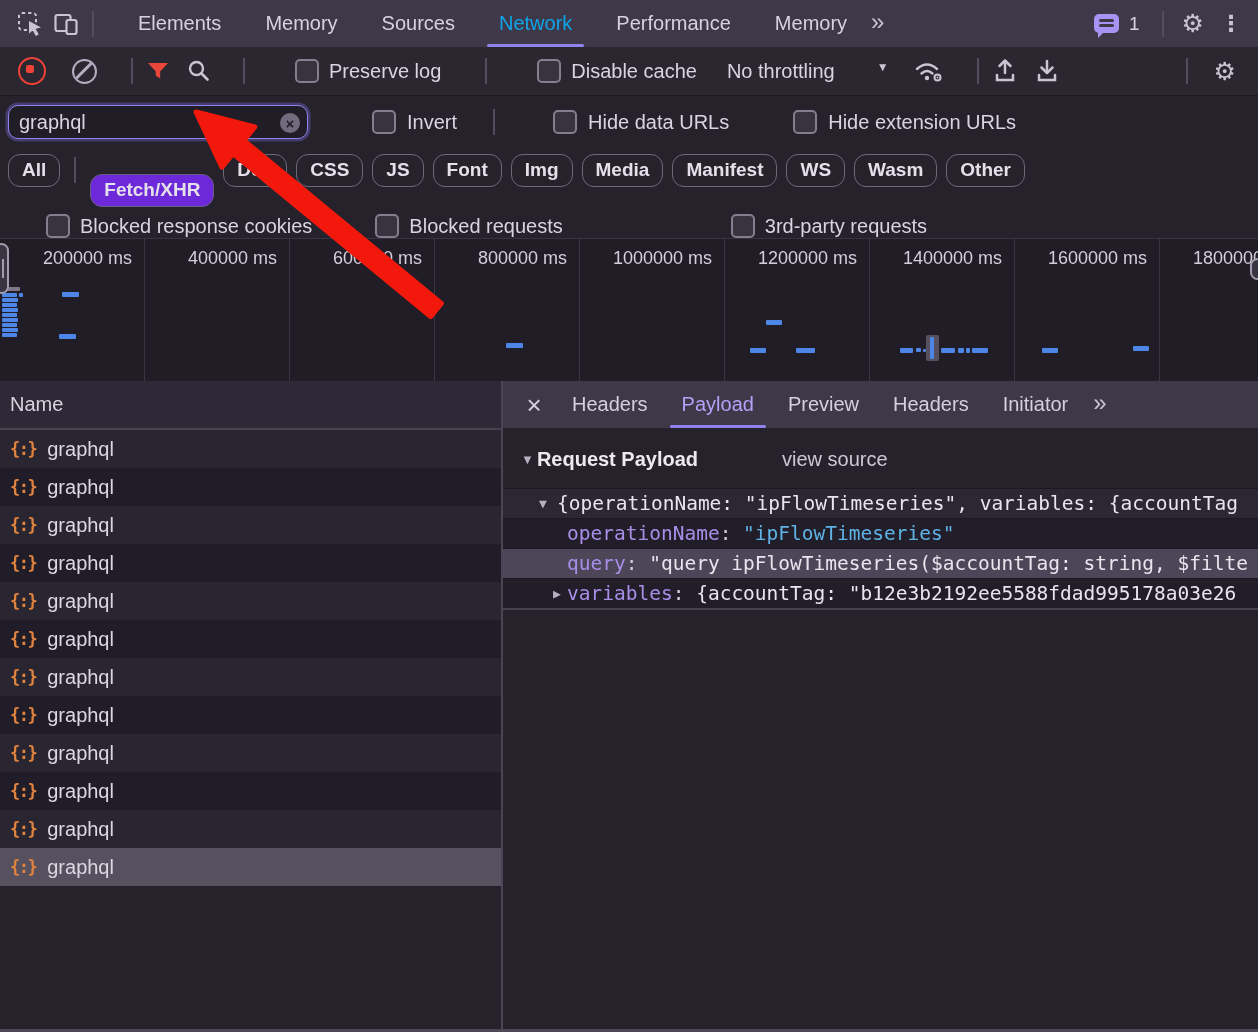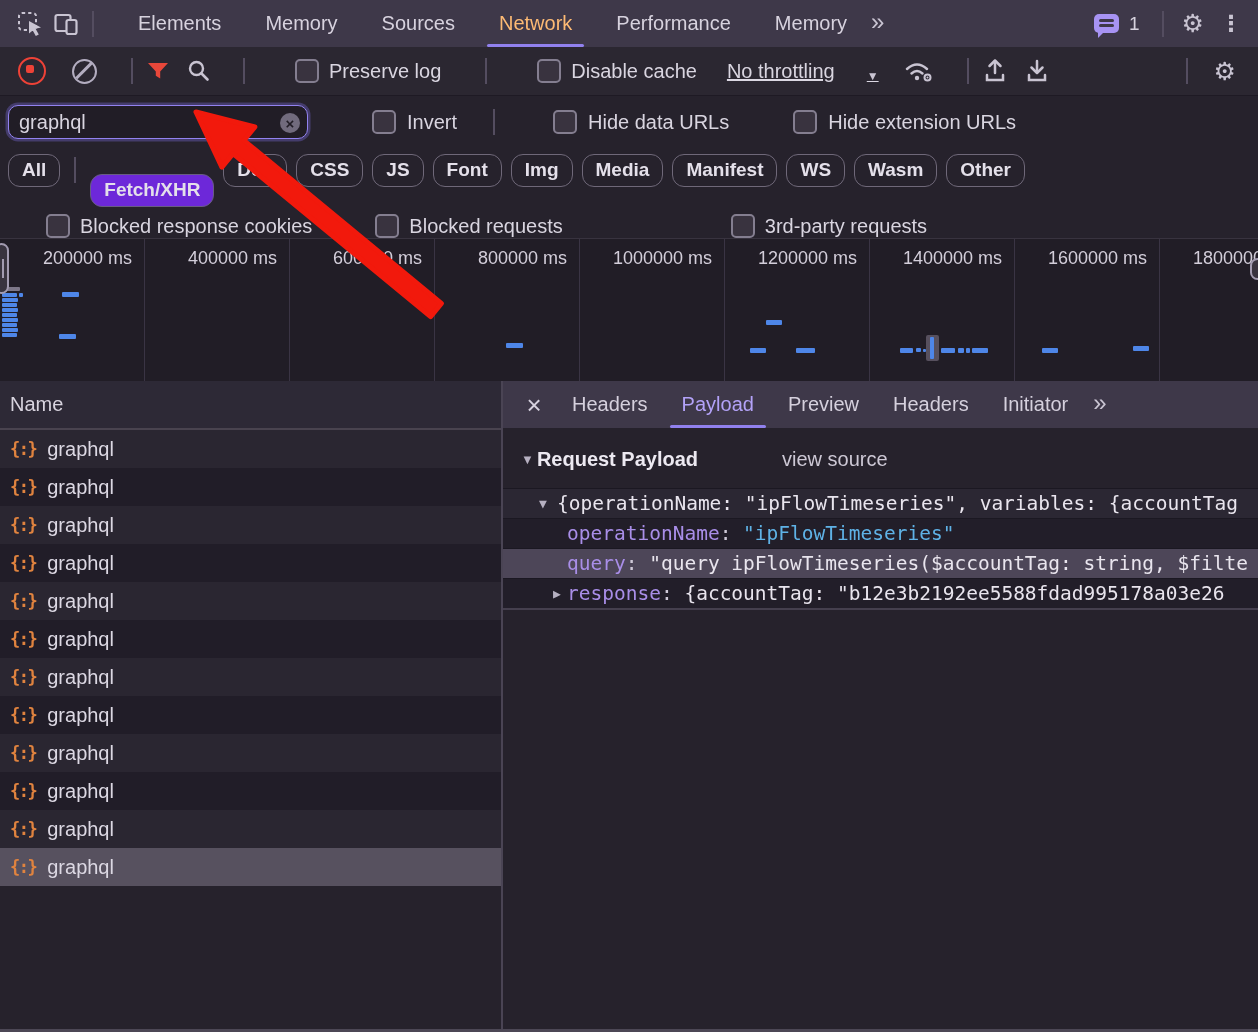--- a/index.html
+++ b/index.html
@@ -5,21 +5,21 @@
   html,body{margin:0;padding:0;background:#141117;}
   #app{position:relative;width:1258px;height:1032px;overflow:hidden;background:#26222c;
        font-family:"Liberation Sans","DejaVu Sans",sans-serif;color:#dcd8e3;-webkit-font-smoothing:antialiased;}
 
   
   .tabbar{height:47px;background:#3e3849;display:flex;align-items:center;padding:0 10px 0 12px;}
   .tbicon{display:flex;align-items:center;justify-content:center;width:36px;height:36px;border-radius:5px;}
   .vdiv{width:2px;height:26px;background:#544d60;margin:0 8px;}
   .tabs{display:flex;align-items:center;height:100%;margin-left:14px;}
   .tab{height:100%;display:flex;align-items:center;padding:0 16px;margin:0 6px;font-size:20px;color:#d7d2de;position:relative;cursor:default;}
-  .tab.active{color:#fdba74;}
+  .tab.active{color:#0ea5e9;}
   .tab.active::after{content:"";position:absolute;left:4px;right:4px;bottom:0;height:3px;background:#9181ee;border-radius:2px;}
   .tab-overflow{font-size:24px;color:#c9c4d2;margin:0 4px 4px 2px;letter-spacing:-2px;}
   .tabbar-right{margin-left:auto;display:flex;align-items:center;gap:10px;}
   .bubble{position:relative;width:25px;height:19px;background:#a793f3;border-radius:5px;}
   .bubble::after{content:"";position:absolute;left:4px;bottom:-5px;border:5px solid transparent;border-top-color:#a793f3;border-left-color:#a793f3;}
   .bubble i{position:absolute;left:5px;right:5px;height:2.5px;background:#3e3849;border-radius:2px;}
   .bubble i:nth-child(1){top:5px;} .bubble i:nth-child(2){top:10px;}
   .issues-count{font-size:19px;color:#d7d2de;margin-right:4px;}
   .gear{font-size:25px;color:#c9c4d2;line-height:1;}
   .kebab{font-size:22px;color:#c9c4d2;font-weight:bold;padding:0 6px;}
@@ -28,21 +28,21 @@
   .toolbar{height:48px;background:#2b2731;border-bottom:1px solid #1e1a24;display:flex;align-items:center;padding-left:18px;}
   .rec{width:24px;height:24px;border:2.5px solid #ee4237;border-radius:50%;position:relative;margin-right:26px;}
   .rec i{position:absolute;left:5.5px;top:5.5px;width:8px;height:8px;background:#ee4237;border-radius:2px;}
   .block{width:21px;height:21px;border:2.5px solid #b3adc0;border-radius:50%;position:relative;margin-right:20px;}
   .block i{position:absolute;left:-1px;top:8.5px;width:22px;height:2.5px;background:#b3adc0;transform:rotate(-45deg);}
   .toolbar .vdiv{margin:0 14px;}
   .icon-btn{display:flex;align-items:center;justify-content:center;margin-right:18px;}
   .cbgroup{display:flex;align-items:center;gap:10px;margin-right:30px;padding-left:36px;}
   .checkbox{width:20px;height:20px;border:2px solid #847e90;border-radius:5px;background:#39333f;flex:none;}
   .cblabel{font-size:20px;color:#d9d5e0;white-space:nowrap;}
-  .throttle{display:flex;align-items:flex-end;gap:32px;margin-right:24px;text-decoration:underline;}
+  .throttle{display:flex;align-items:flex-start;gap:42px;margin-right:24px;}
   .throttle .arrow{font-size:12px;color:#c9c4d2;}
   .spacer{flex:1;}
 
   
   .filterrow{height:52px;display:flex;align-items:center;padding-left:8px;}
   .inputwrap{position:relative;margin-right:28px;}
   .filter-input{width:252px;height:32px;background:#211d26;border:1.5px solid #9282f0;border-radius:10px;
     box-shadow:0 0 0 2.5px rgba(125,108,225,.35);color:#d9d5e0;font-size:20px;padding:0 36px 0 10px;outline:none;
     font-family:"Liberation Sans","DejaVu Sans",sans-serif;}
   .clearbtn{position:absolute;right:8px;top:8px;width:20px;height:20px;border-radius:50%;background:#716b7d;
@@ -389,21 +389,21 @@
       <div class="payload">
         <div class="ptitle">
           <span class="expander">▼</span>
           <span class="t">Request Payload</span>
           <span class="vs">view source</span>
         </div>
         <div class="ptree" id="payload-rows">
             <div class="prow summary"><span class="expander">▼</span><span class="part c-plain">{operationName: "ipFlowTimeseries", variables: {accountTag</span></div>
             <div class="prow child"><span class="part c-key">operationName</span><span class="part c-punct">: </span><span class="part c-string">"ipFlowTimeseries"</span></div>
             <div class="prow child selected"><span class="part c-key">query</span><span class="part c-punct">: </span><span class="part c-plain">"query ipFlowTimeseries($accountTag: string, $filte</span></div>
-            <div class="prow child-exp"><span class="expander">▶</span><span class="part c-key">response</span><span class="part c-punct">: </span><span class="part c-plain">{accountTag: "b12e3b2192ee5588fdad995178a03e26</span></div>
+            <div class="prow child-exp"><span class="expander">▶</span><span class="part c-key">variables</span><span class="part c-punct">: </span><span class="part c-plain">{accountTag: "b12e3b2192ee5588fdad995178a03e26</span></div>
           </div>
       </div>
     </div>
   </div>
   <div class="bottom-line"></div>
 
   <svg class="arrow-overlay" width="1258" height="1032" viewBox="0 0 1258 1032">
     <polygon points="196,112 254.9,127 243.8,140.4 441.4,303.4 430.6,316.6 233,153.6 221.9,167.1" fill="#f2190c" stroke="#f2190c" stroke-width="5" stroke-linejoin="round"></polygon>
   </svg>
 </div>

